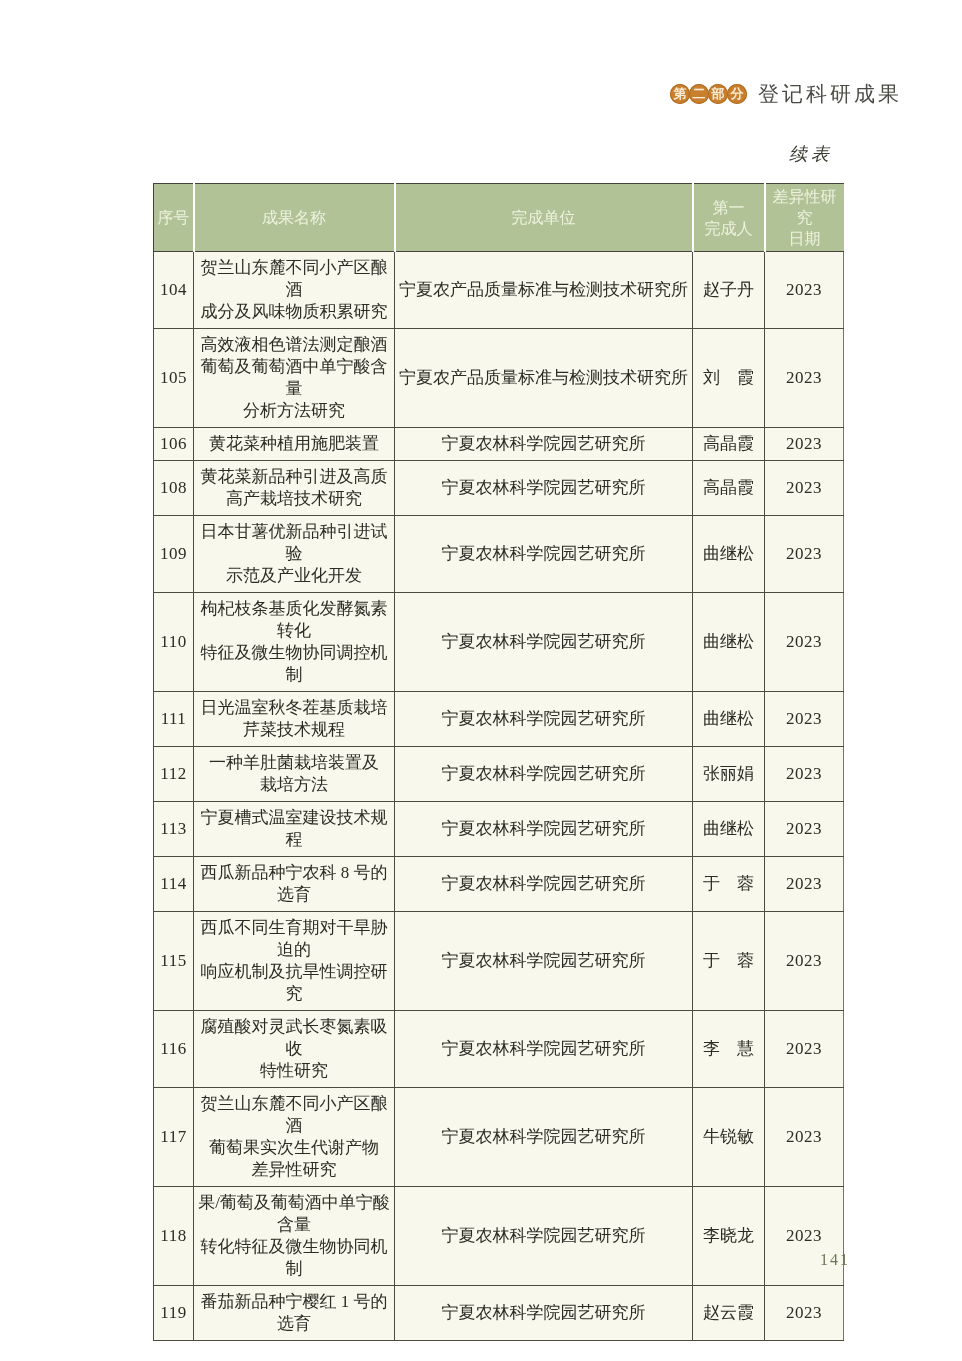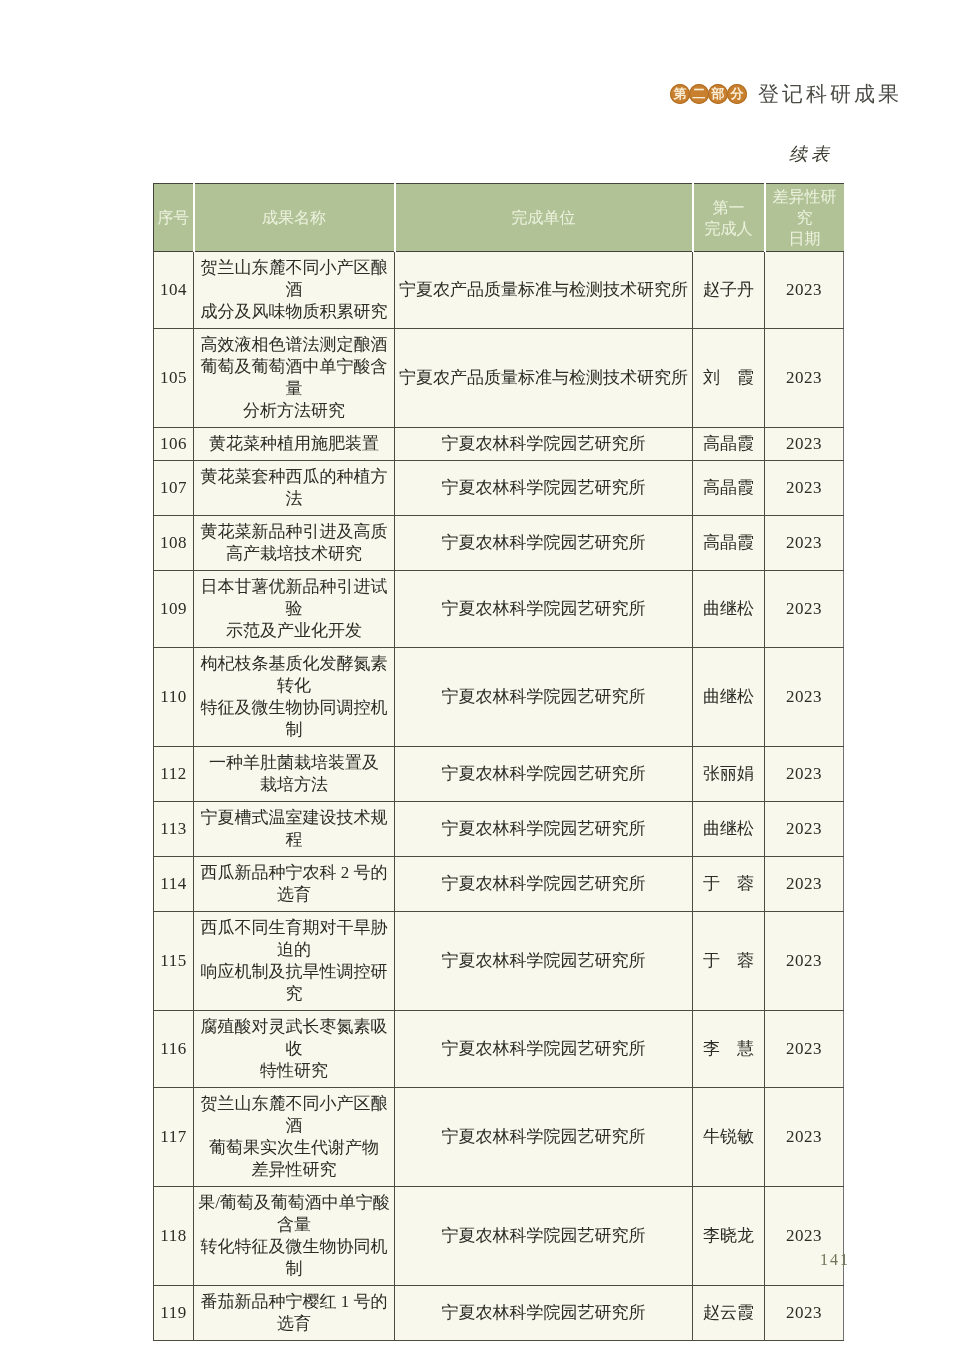--- a/index.html
+++ b/index.html
@@ -141,27 +141,20 @@
   </tr>
 
   <tr>
     <td class="seq">106</td>
     <td class="name">黄花菜种植用施肥装置</td>
     <td class="unit">宁夏农林科学院园艺研究所</td>
     <td class="person">高晶霞</td>
     <td class="date">2023</td>
   </tr>
 
-  <tr>
-    <td class="seq">107</td>
-    <td class="name">黄花菜套种西瓜的种植方法</td>
-    <td class="unit">宁夏农林科学院园艺研究所</td>
-    <td class="person">高晶霞</td>
-    <td class="date">2023</td>
-  </tr>
 
   <tr>
     <td class="seq">108</td>
     <td class="name">黄花菜新品种引进及高质
 高产栽培技术研究</td>
     <td class="unit">宁夏农林科学院园艺研究所</td>
     <td class="person">高晶霞</td>
     <td class="date">2023</td>
   </tr>
 
@@ -176,41 +169,49 @@
 
   <tr>
     <td class="seq">110</td>
     <td class="name">枸杞枝条基质化发酵氮素转化
 特征及微生物协同调控机制</td>
     <td class="unit">宁夏农林科学院园艺研究所</td>
     <td class="person">曲继松</td>
     <td class="date">2023</td>
   </tr>
 
+  <tr>
+    <td class="seq">111</td>
+    <td class="name">日光温室秋冬茬基质栽培
+芹菜技术规程</td>
+    <td class="unit">宁夏农林科学院园艺研究所</td>
+    <td class="person">曲继松</td>
+    <td class="date">2023</td>
+  </tr>
 
   <tr>
     <td class="seq">112</td>
     <td class="name">一种羊肚菌栽培装置及
 栽培方法</td>
     <td class="unit">宁夏农林科学院园艺研究所</td>
     <td class="person">张丽娟</td>
     <td class="date">2023</td>
   </tr>
 
   <tr>
     <td class="seq">113</td>
     <td class="name">宁夏槽式温室建设技术规程</td>
     <td class="unit">宁夏农林科学院园艺研究所</td>
     <td class="person">曲继松</td>
     <td class="date">2023</td>
   </tr>
 
   <tr>
     <td class="seq">114</td>
-    <td class="name">西瓜新品种宁农科 2 号的选育</td>
+    <td class="name">西瓜新品种宁农科 8 号的选育</td>
     <td class="unit">宁夏农林科学院园艺研究所</td>
     <td class="person">于　蓉</td>
     <td class="date">2023</td>
   </tr>
 
   <tr>
     <td class="seq">115</td>
     <td class="name">西瓜不同生育期对干旱胁迫的
 响应机制及抗旱性调控研究</td>
     <td class="unit">宁夏农林科学院园艺研究所</td>

